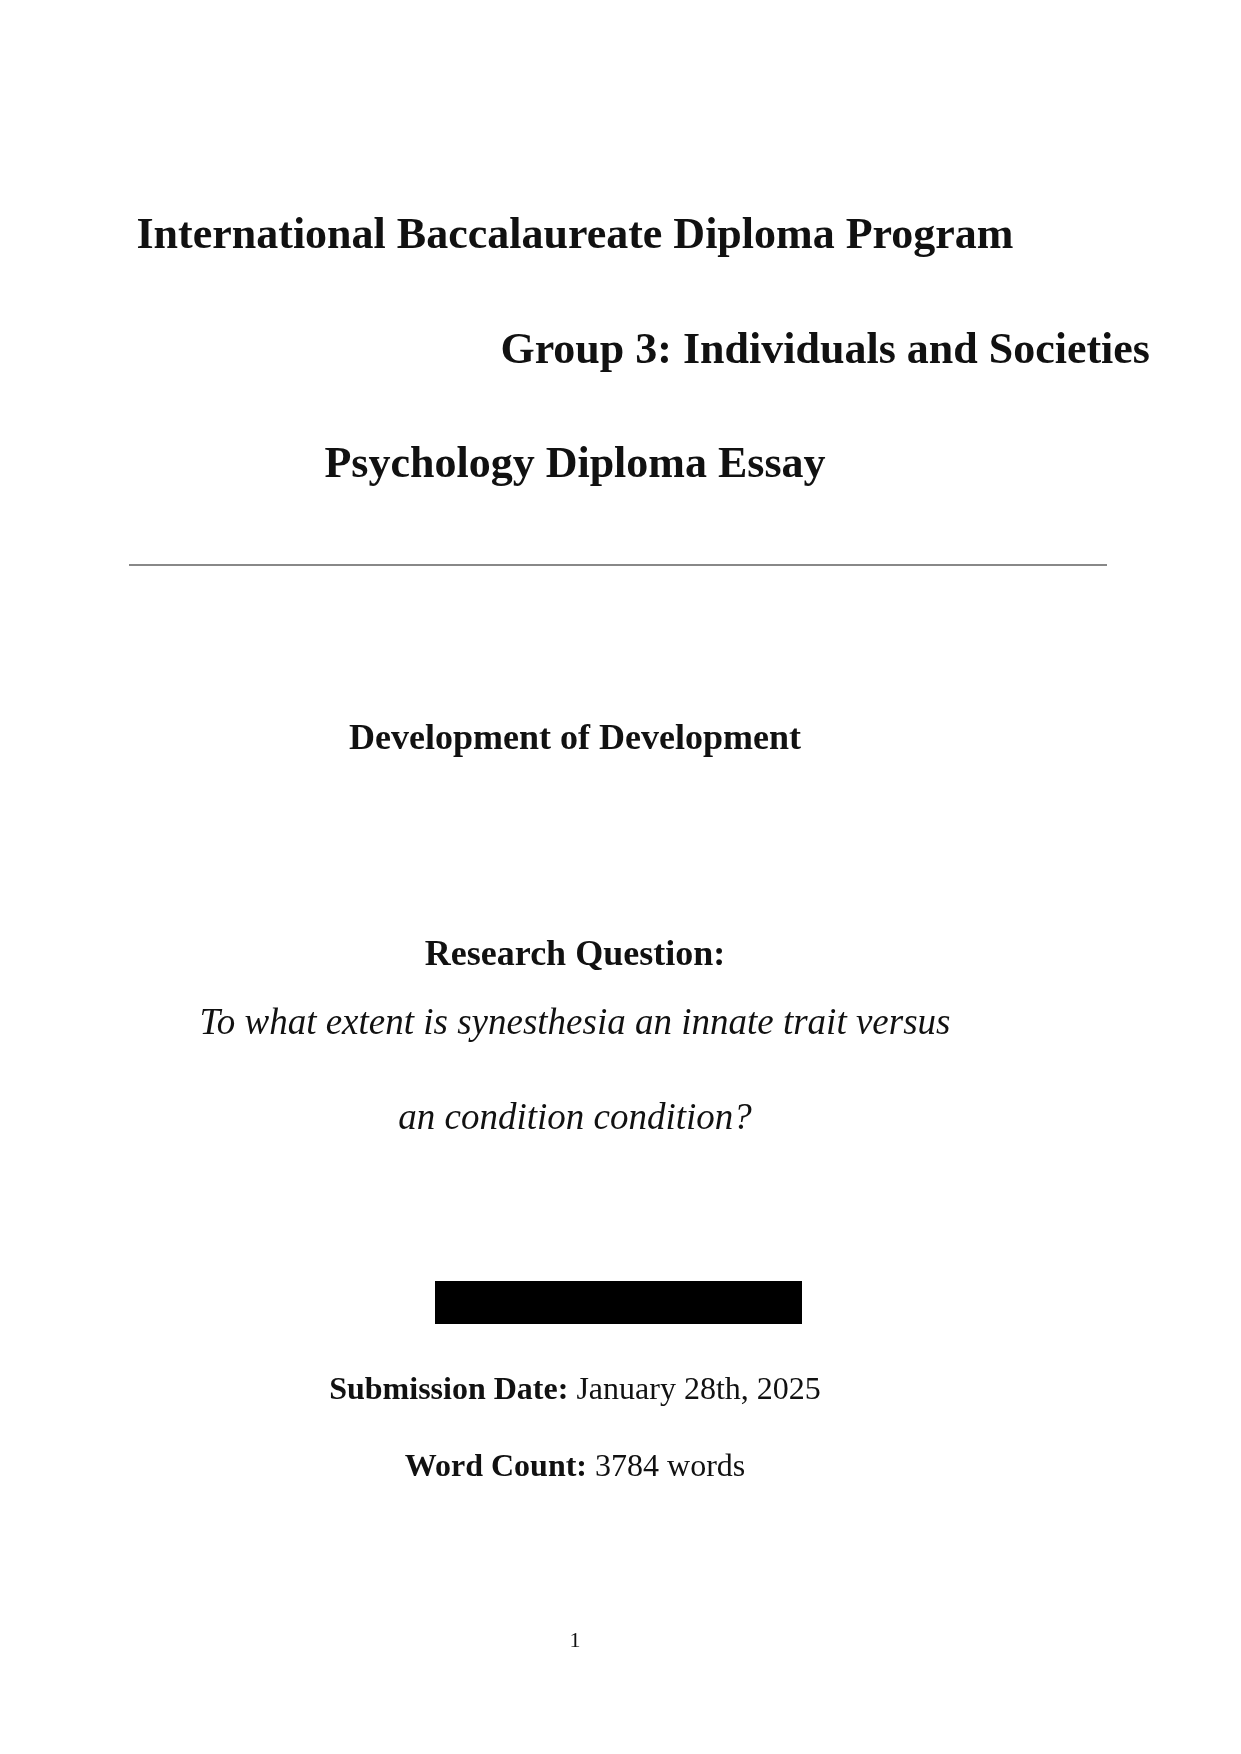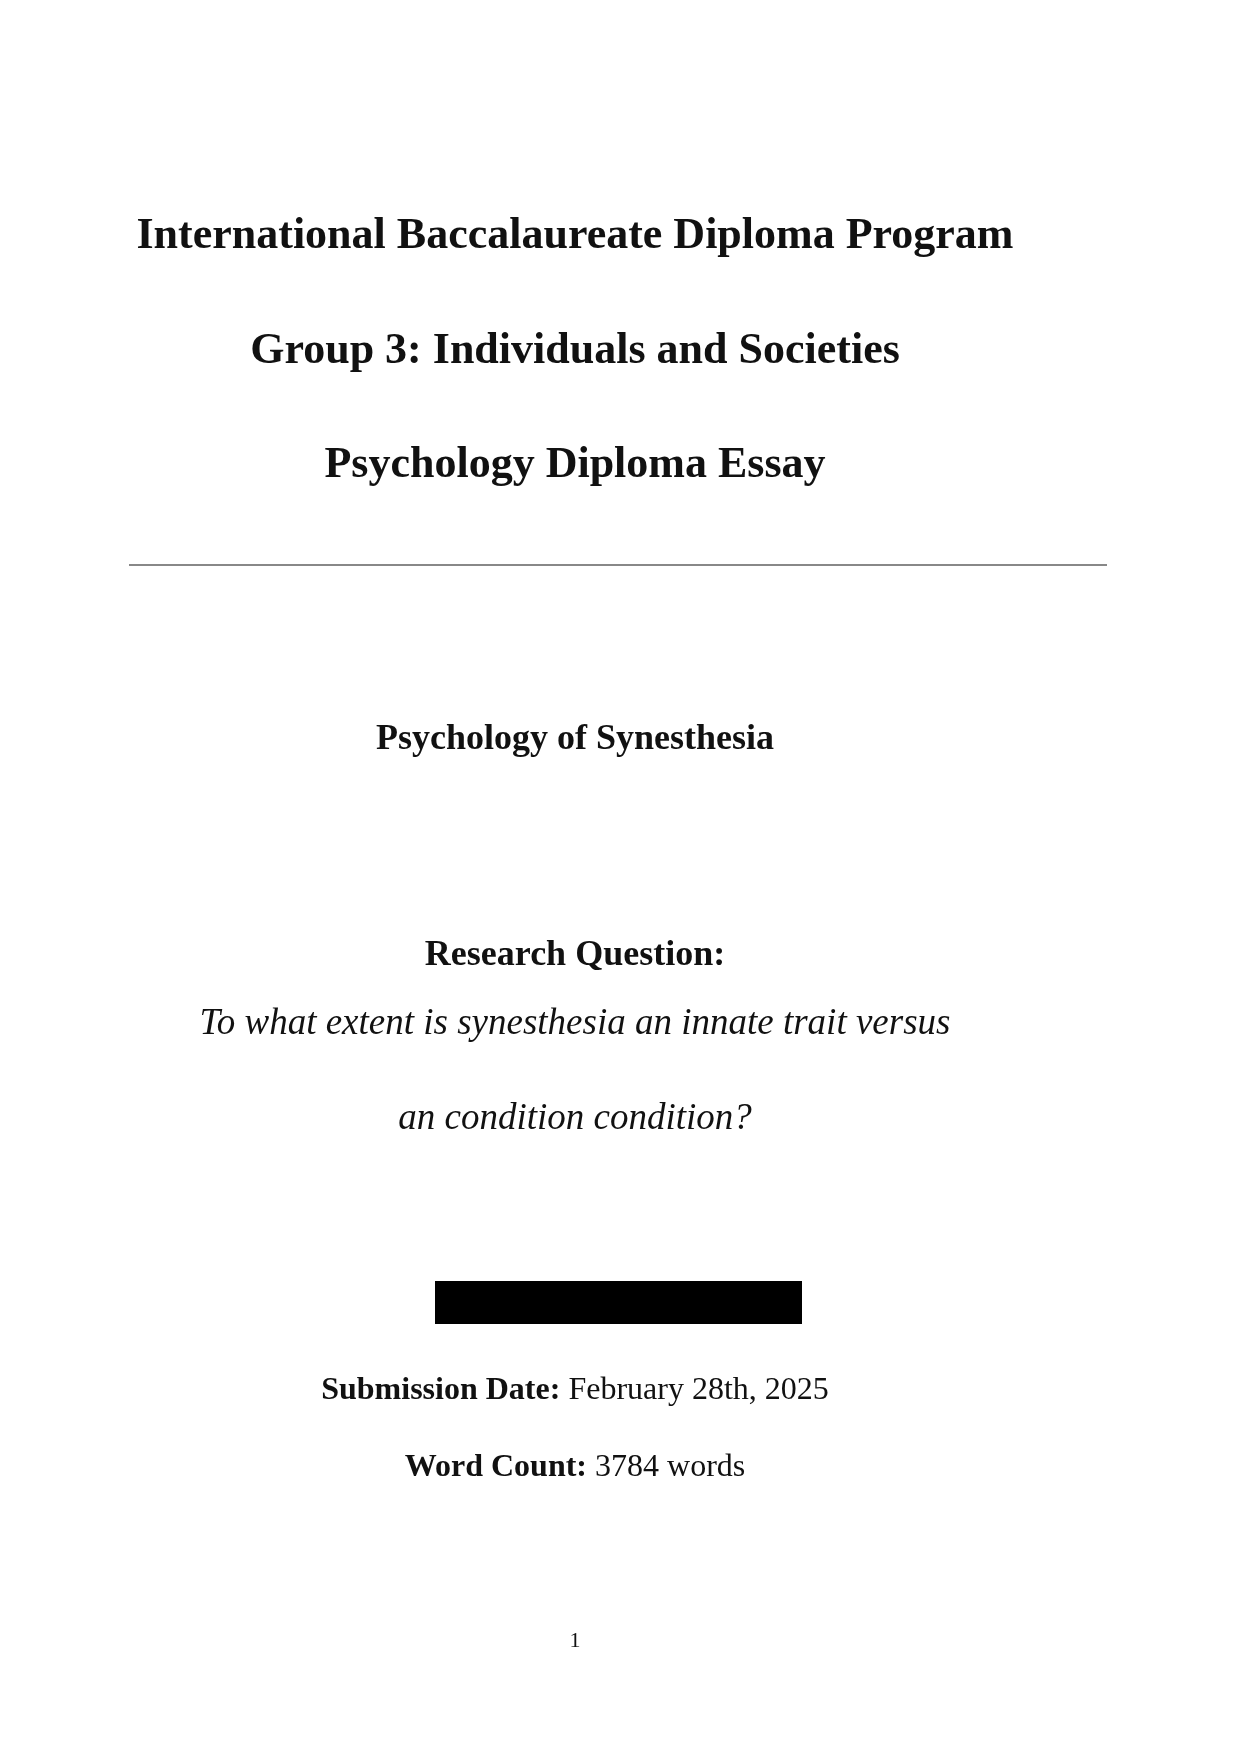--- a/index.html
+++ b/index.html
@@ -62,34 +62,34 @@
   }
   .page-num {
     font-size: 22px;
     line-height: 26px;
   }
 </style>
 </head>
 <body>
 
 <div class="line title" style="top:209px;">International Baccalaureate Diploma Program</div>
-<div class="line title" style="top:324px;">Group 3: Individuals and Societies</div>
+<div class="line title" style="top:324px;text-align:right;">Group 3: Individuals and Societies</div>
 <div class="line title" style="top:438px;">Psychology Diploma Essay</div>
 
 <div class="rule"></div>
 
-<div class="line subtitle" style="top:716px;">Psychology of Synesthesia</div>
+<div class="line subtitle" style="top:716px;">Development of Development</div>
 
 <div class="line subtitle" style="top:932px;">Research Question:</div>
 <div class="line rq-text" style="top:1000px;font-family:Liberation Serif, serif;">To what extent is synesthesia an innate trait versus</div>
 <div class="line rq-text" style="top:1095px;">an condition condition?</div>
 
 <div class="redaction"></div>
 
 <div class="line meta" style="top:1369px;">
-  <b>Submission Date:</b><span> February 28th, 2025</span>
+  <b>Submission Date:</b><span> January 28th, 2025</span>
 </div>
 
 <div class="line meta" style="top:1446px;">
   <b>Word Count:</b><span> 3784 words</span>
 </div>
 
 <div class="line page-num" style="top:1627px;">1</div>
 
 </body></html>

